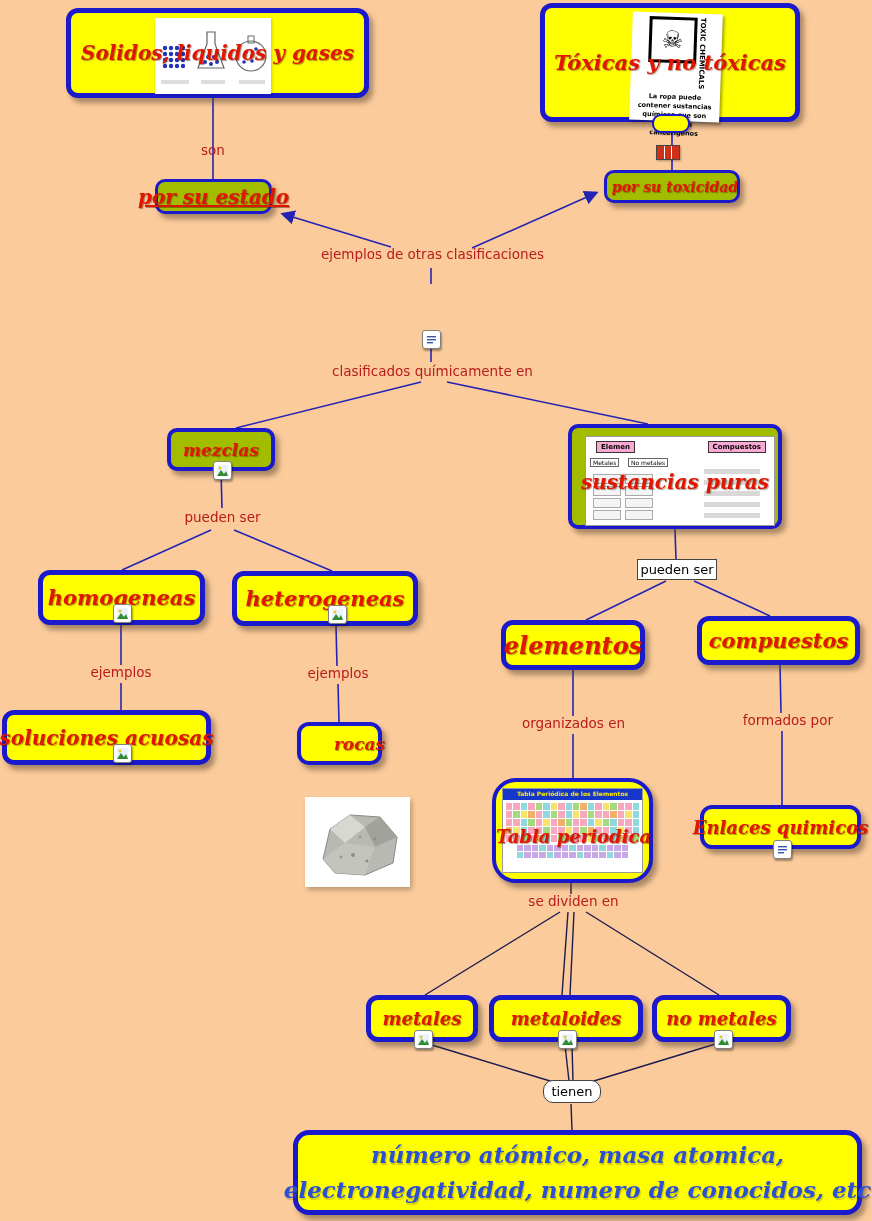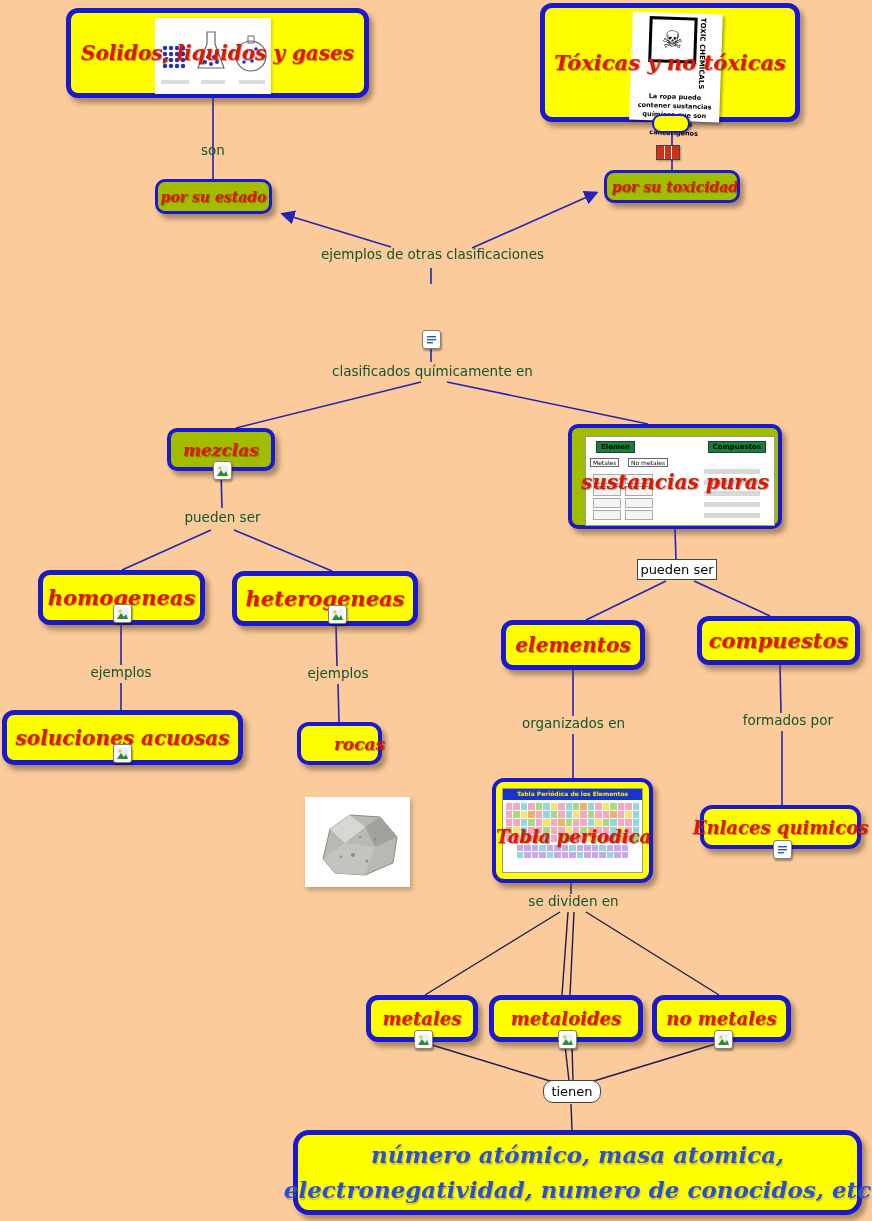--- a/index.html
+++ b/index.html
@@ -8,21 +8,21 @@
   .lines{position:absolute;left:0;top:0;z-index:1;}
   .node{position:absolute;display:flex;align-items:center;justify-content:center;z-index:2;
         box-shadow:4px 5px 5px rgba(90,70,50,.5);box-sizing:border-box;}
   .yellow{background:#FFFF00;border:4px solid #1A1ACC;border-radius:12px;}
   .green{background:#A2BC00;border:3px solid #1A1ACC;border-radius:10px;}
   .red-text{color:#E01600;font-family:"DejaVu Serif",serif;font-style:italic;font-weight:bold;
             text-shadow:1px 1px 1px rgba(70,30,0,.45);white-space:nowrap;z-index:3;}
   .blue-text{color:#1B1BCE;font-family:"DejaVu Serif",serif;font-style:italic;font-weight:bold;
              text-shadow:1px 2px 1px rgba(120,80,0,.3);white-space:nowrap;}
   .materiales{border:4px solid #FFA000;border-radius:18px;background:#FFFF00;}
-  .lbl{position:absolute;font-size:13.5px;color:#14532d;text-align:center;z-index:3;line-height:1.15;}
+  .lbl{position:absolute;font-size:13.5px;color:#b91c1c;text-align:center;z-index:3;line-height:1.15;}
   .lbl-box{position:absolute;background:#fff;border:1px solid #444;display:flex;align-items:center;
            justify-content:center;font-size:13px;color:#000;z-index:3;box-sizing:border-box;}
   .res-icon{position:absolute;width:17px;height:17px;background:#fff;border:1px solid #808080;
             border-radius:3px;z-index:6;display:flex;align-items:center;justify-content:center;
             box-shadow:1px 2px 2px rgba(0,0,0,.35);}
   .photo{position:absolute;z-index:2;background:#fff;box-shadow:2px 3px 5px rgba(0,0,0,.25);}
   .img-panel{position:absolute;background:#fff;z-index:1;box-shadow:1px 1px 3px rgba(0,0,0,.2);}
   
   .poster{position:absolute;left:86px;top:5px;width:90px;height:108px;background:#fff;
           box-shadow:2px 2px 3px rgba(0,0,0,.35);transform:rotate(2deg);z-index:1;
@@ -31,21 +31,21 @@
   .skull-box{width:42px;height:40px;border:3px solid #000;display:flex;align-items:center;
              justify-content:center;font-size:24px;color:#000;background:#fff;}
   .poster-title{writing-mode:vertical-rl;font-size:7px;font-weight:bold;color:#000;margin-left:2px;
                 letter-spacing:0;line-height:1;}
   .poster-caption{font-size:6.5px;font-weight:bold;color:#000;text-align:center;margin-top:5px;
                   padding:0 3px;line-height:1.35;}
   
   .sus-panel{position:absolute;left:13px;top:8px;width:188px;height:88px;background:#fff;
              border:1px solid #999;z-index:1;overflow:hidden;}
   .sus-h{position:absolute;border:1px solid #333;font-size:7px;font-weight:bold;color:#000;
-         padding:1px 4px;background:#15803d;}
+         padding:1px 4px;background:#f9a8d4;}
   .sus-s{position:absolute;border:1px solid #666;font-size:6px;color:#000;padding:0 2px;background:#fff;}
   .sus-list-l{position:absolute;left:5px;top:36px;width:64px;display:flex;flex-wrap:wrap;}
   .sus-list-l i{display:block;width:26px;height:8px;border:1px solid #aaa;margin:1px 2px;background:#f4f4f4;}
   .sus-list-r{position:absolute;right:14px;top:26px;width:56px;}
   .sus-list-r i{display:block;width:100%;height:5px;background:#d8d8d8;margin:6px 0;}
   
   .pt-panel{position:absolute;left:6px;top:6px;right:6px;bottom:6px;background:#fff;
             border:1px solid #999;z-index:1;overflow:hidden;}
   .pt-header{background:#1536C8;color:#FFE900;font-size:6px;font-weight:bold;text-align:center;
              padding:2px 1px;line-height:1.1;}
@@ -170,21 +170,21 @@
     </div>
     <span class="red-text" style="font-size:21px;position:absolute;left:0;width:100%;top:42px;text-align:center;">Tóxicas y no tóxicas</span>
   </div>
 
   <div class="mini-oval" style="left:652px;top:114px;"></div>
   <div class="mini-red" style="left:656px;top:145px;"></div>
 
   <div class="lbl" style="left:190px;top:143px;width:46px;">son</div>
 
   <div class="node green" style="left:155px;top:179px;width:117px;height:35px;">
-    <span class="red-text" style="font-size:14px;">por su estado</span>
+    <span class="red-text" style="font-size:20px;text-decoration:underline;">por su estado</span>
   </div>
 
   <div class="node green" style="left:604px;top:170px;width:136px;height:33px;padding-left:6px;">
     <span class="red-text" style="font-size:14px;">por su toxicidad</span>
   </div>
 
   <div class="lbl" style="left:310px;top:247px;width:245px;">ejemplos de otras clasificaciones</div>
 
   <span class="res-icon" style="left:422px;top:330px;">
     <svg width="11" height="11">
@@ -258,28 +258,28 @@
         <rect width="11" height="11" fill="#EAF2FF"></rect>
         <circle cx="3" cy="3" r="1.5" fill="#E8C32A"></circle>
         <polygon points="0,11 4,5 7,9 9,6 11,11" fill="#2E8B2E"></polygon>
       </svg>
   </span>
 
   <div class="lbl" style="left:86px;top:665px;width:70px;">ejemplos</div>
   <div class="lbl" style="left:303px;top:666px;width:70px;">ejemplos</div>
 
   <div class="node yellow" style="left:501px;top:620px;width:144px;height:50px;border-width:5px;">
-    <span class="red-text" style="font-size:20px;">elementos</span>
+    <span class="red-text" style="font-size:24px;">elementos</span>
   </div>
 
   <div class="node yellow" style="left:697px;top:616px;width:163px;height:49px;border-width:5px;">
     <span class="red-text" style="font-size:21px;">compuestos</span>
   </div>
 
-  <div class="node yellow" style="left:2px;top:710px;width:241px;height:55px;border-width:5px;">
+  <div class="node yellow" style="left:2px;top:710px;width:209px;height:55px;border-width:5px;">
     <span class="red-text" style="font-size:20px;">soluciones acuosas</span>
   </div>
   <span class="res-icon" style="left:113px;top:744px;">
     <svg width="11" height="11">
         <rect width="11" height="11" fill="#EAF2FF"></rect>
         <circle cx="3" cy="3" r="1.5" fill="#E8C32A"></circle>
         <polygon points="0,11 4,5 7,9 9,6 11,11" fill="#2E8B2E"></polygon>
       </svg>
   </span>
 
@@ -298,21 +298,21 @@
       <polygon points="60,30 75,20 92,40 70,50" fill="#A2A29C"></polygon>
       <polygon points="40,46 70,50 60,78 30,76 18,62" fill="#C4C4BE"></polygon>
       <circle cx="48" cy="58" r="2" fill="#8d8d88"></circle>
         <circle cx="62" cy="64" r="1.6" fill="#8d8d88"></circle>
       <circle cx="36" cy="60" r="1.4" fill="#97978f"></circle>
         <circle cx="70" cy="42" r="1.5" fill="#8d8d88"></circle>
       <circle cx="55" cy="40" r="1.3" fill="#97978f"></circle>
     </svg>
   </div>
 
-  <div class="node yellow" style="left:492px;top:778px;width:161px;height:105px;border-width:4px;">
+  <div class="node yellow" style="left:492px;top:778px;width:161px;height:105px;border-width:4px;border-radius:24px;">
     <div class="pt-panel">
       <div class="pt-header">Tabla Periódica de los Elementos</div>
       <div class="pt-grid">
           <i></i>
           <i></i>
           <i></i>
           <i></i>
           <i></i>
           <i></i>
           <i></i>

